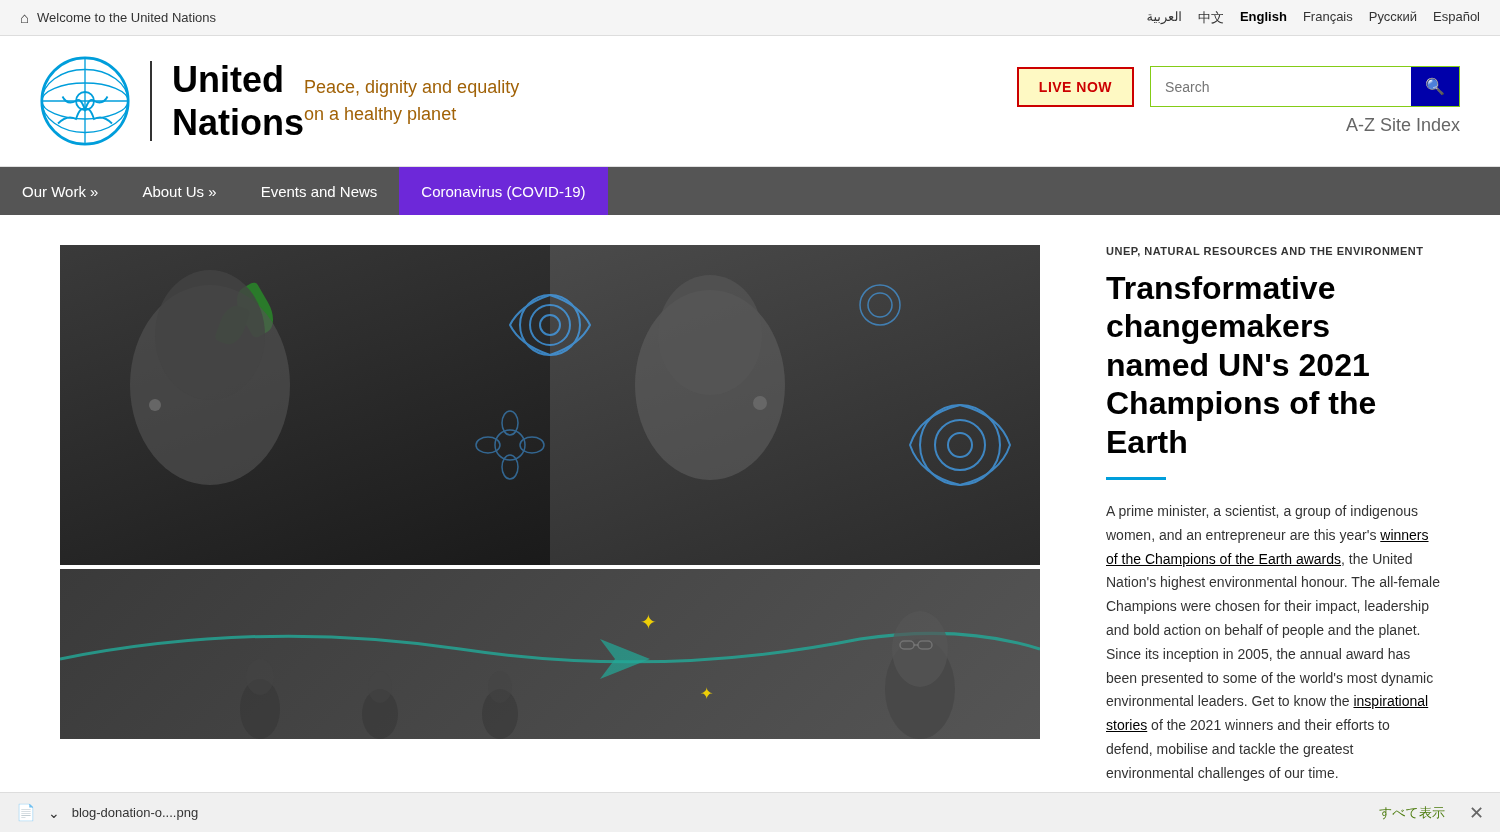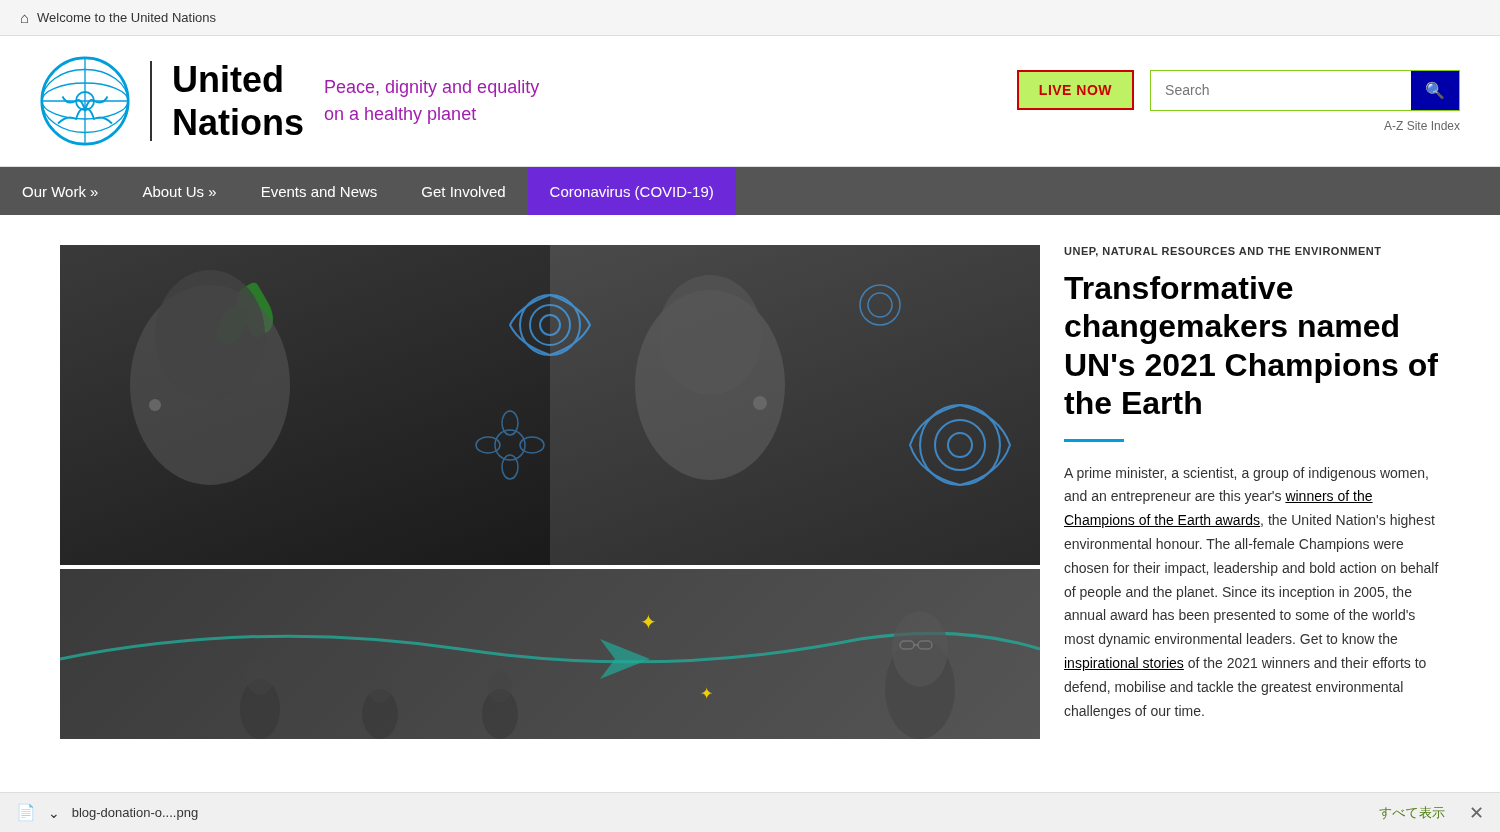--- a/index.html
+++ b/index.html
@@ -38,40 +38,39 @@
       height: 90px;
     }
     #org-name {
       font-size: 36px;
       font-weight: bold;
       line-height: 1.2;
       color: #000;
     }
     #tagline {
       font-size: 18px;
-      color: #a21caf;
-      margin-left: 20px;
+      color: #a16207;
       line-height: 1.5;
     }
     #header-right {
       margin-left: auto;
       display: flex;
       flex-direction: column;
       align-items: flex-end;
       gap: 8px;
     }
     #header-controls {
       display: flex;
       align-items: center;
       gap: 16px;
     }
     #live-now-btn {
       border: 2px solid #c00;
       color: #c00;
-      background: #bef264;
+      background: #fef9c3;
       padding: 10px 20px;
       font-size: 14px;
       font-weight: bold;
       cursor: pointer;
       letter-spacing: 0.5px;
     }
     #search-area {
       display: flex;
       align-items: center;
       border: 1px solid #84cc16;
@@ -87,21 +86,21 @@
     }
     #search-btn {
       background: #00a;
       border: none;
       color: #fff;
       padding: 10px 14px;
       cursor: pointer;
       font-size: 16px;
     }
     #az-index {
-      font-size: 12px;
+      font-size: 18px;
       color: #666;
       text-align: right;
     }
 
     
     #nav {
       background: #555;
       display: flex;
       align-items: center;
       padding: 0;
@@ -148,21 +147,22 @@
       width: 100%;
       height: 170px;
       background: #444;
       position: relative;
       overflow: hidden;
     }
 
     
     #article-sidebar {
       flex: 1;
-      padding-left: 24px;
+      padding-left: 40px;
+      margin-left: 26px;
     }
     #article-category {
       font-size: 11px;
       font-weight: bold;
       color: #333;
       letter-spacing: 0.5px;
       text-transform: uppercase;
       margin-bottom: 12px;
     }
     #article-title {
@@ -276,20 +276,28 @@
       position: relative;
       overflow: hidden;
     }
   </style>
 </head>
 <body>
 
 <div id="top-bar">
   <span style="font-size:15px; margin-right:8px;">⌂</span>
   <span style="flex:1;">Welcome to the United Nations</span>
+  <div class="lang-list">
+    <span class="lang-item">العربية</span>
+    <span class="lang-item">中文</span>
+    <span class="lang-item active">English</span>
+    <span class="lang-item">Français</span>
+    <span class="lang-item">Русский</span>
+    <span class="lang-item">Español</span>
+  </div>
 </div>
 
 <div id="header">
   <div id="logo-area">
 
     <svg id="logo-emblem" viewBox="0 0 100 100" xmlns="http://www.w3.org/2000/svg">
       <circle cx="50" cy="50" r="48" fill="none" stroke="#009edb" stroke-width="3"></circle>
       <ellipse cx="50" cy="50" rx="48" ry="20" fill="none" stroke="#009edb" stroke-width="1.5"></ellipse>
       <ellipse cx="50" cy="50" rx="48" ry="35" fill="none" stroke="#009edb" stroke-width="1.5"></ellipse>
       <line x1="50" y1="2" x2="50" y2="98" stroke="#009edb" stroke-width="1.5"></line>
@@ -320,21 +328,20 @@
       </div>
     </div>
     <div id="az-index">A-Z Site Index</div>
   </div>
 </div>
 
 <div id="nav">
   <div class="nav-item">Our Work »</div>
   <div class="nav-item">About Us »</div>
   <div class="nav-item">Events and News</div>
-  <div class="nav-item">Get Involved</div>
   <div class="nav-item active-covid">Coronavirus (COVID-19)</div>
 </div>
 
 <div id="main">
 
   <div id="hero-images">
 
     <div id="hero-top">
       <div id="hero-top-inner">
 

